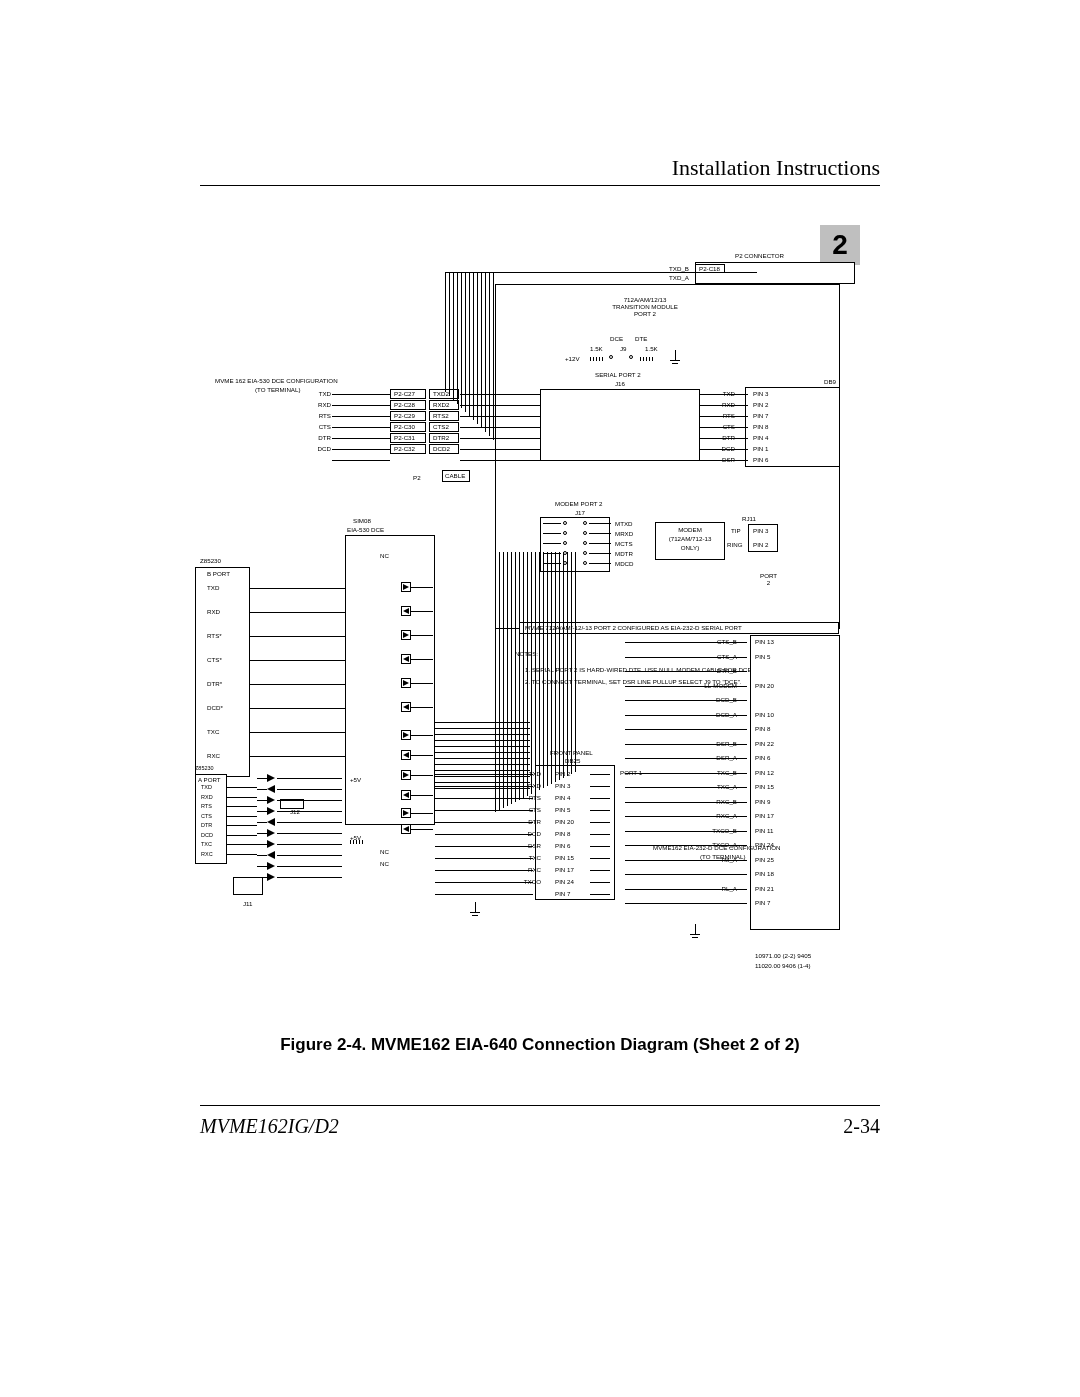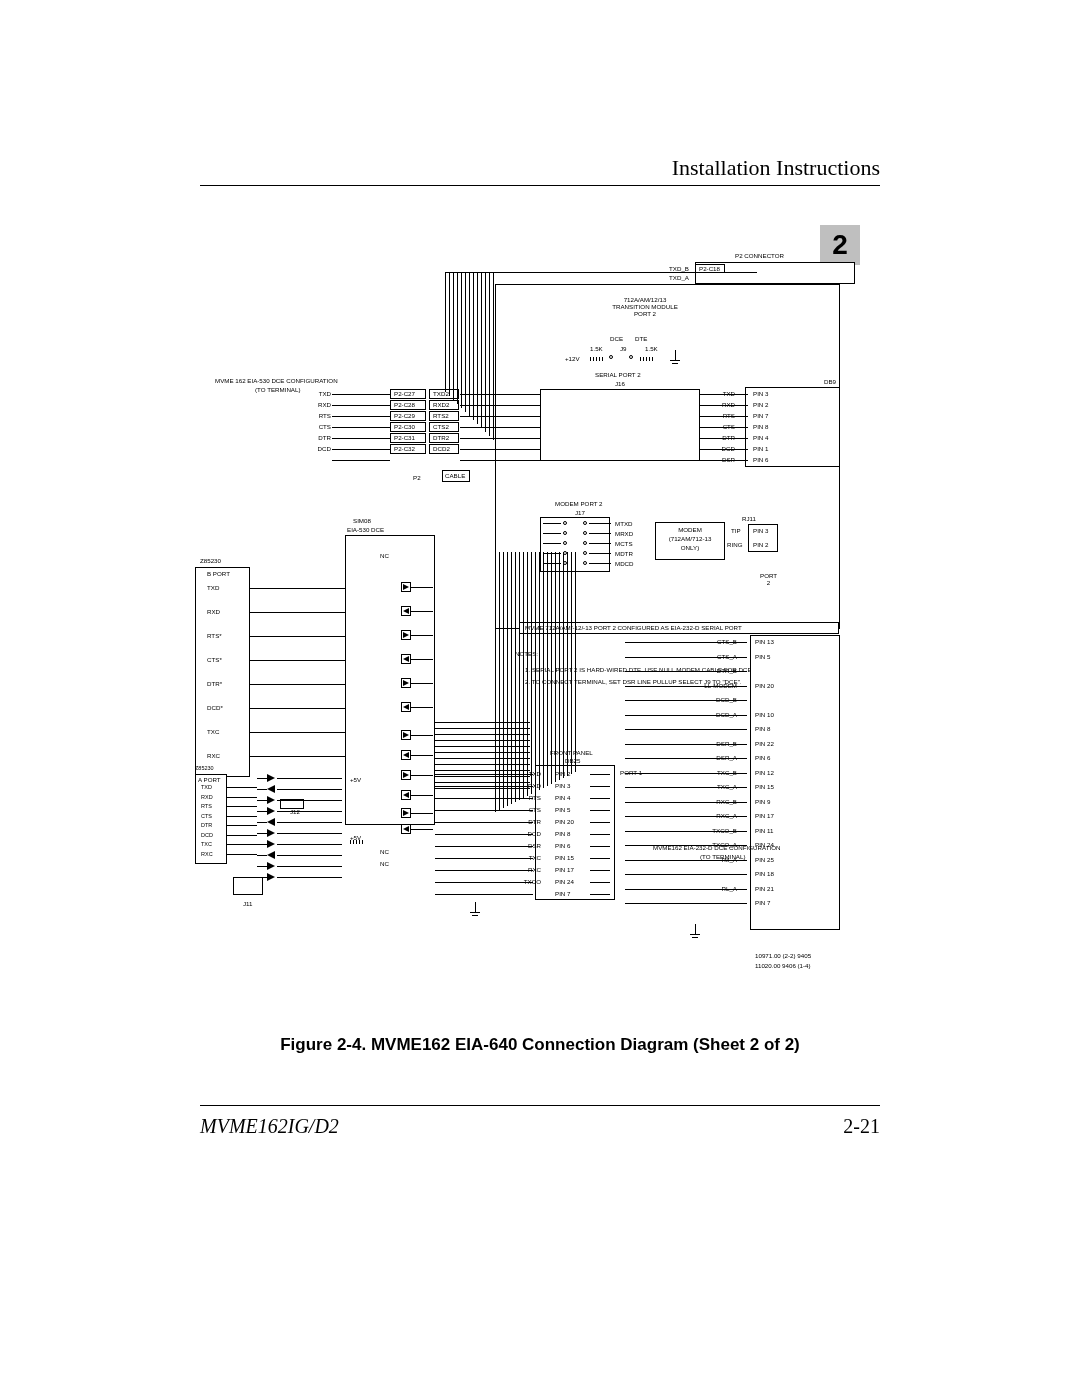--- a/index.html
+++ b/index.html
@@ -27,21 +27,21 @@
 
 <div class="page">
   <div class="section-title">Installation Instructions</div>
   <div class="header-rule"></div>
   <div class="chapnum">2</div>
 
   <div class="caption">Figure 2-4.  MVME162 EIA-640 Connection Diagram (Sheet 2 of 2)</div>
 
   <div class="footer-rule"></div>
   <div class="footer-left">MVME162IG/D2</div>
-  <div class="footer-right">2-21</div>
+  <div class="footer-right">2-34</div>
 
   <div class="diagram">
 
     <span class="lbl" style="left:540px;top:0">P2 CONNECTOR</span>
     <div class="box" style="left:500px;top:10px;width:160px;height:22px"></div>
     <span class="lbl r" style="left:458px;top:13px;width:36px">TXD_B</span>
     <span class="lbl r" style="left:458px;top:22px;width:36px">TXD_A</span>
     <div class="box" style="left:500px;top:12px;width:30px;height:9px"></div>
     <span class="lbl" style="left:504px;top:13px">P2-C18</span>
 

